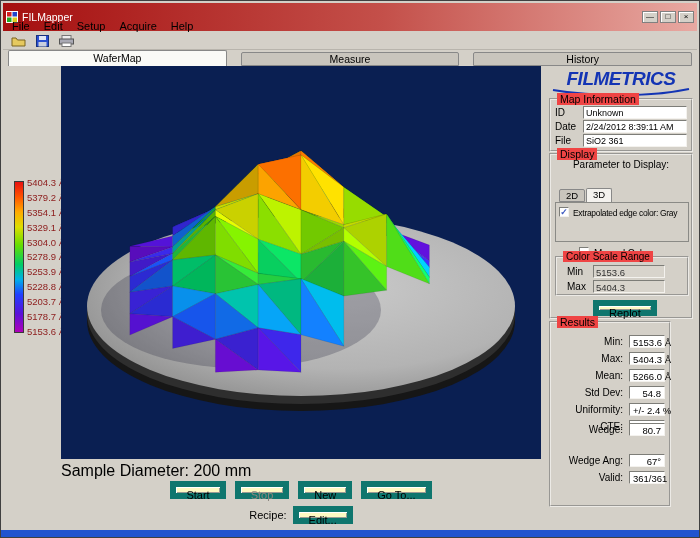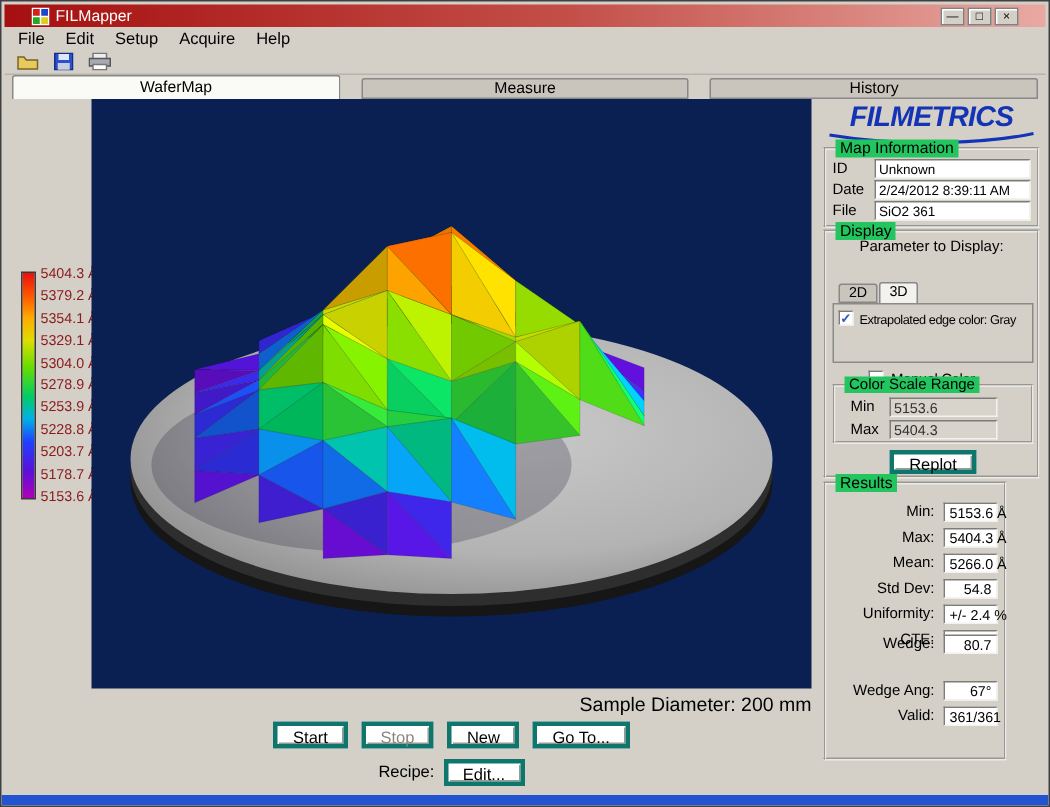--- a/index.html
+++ b/index.html
@@ -1,63 +1,63 @@
 <!DOCTYPE html>
 <html><head>
 <meta charset="utf-8">
 <style>
   *{margin:0;padding:0;box-sizing:border-box}
   html,body{width:700px;height:538px}
   body{font-family:"Liberation Sans",sans-serif;background:#9a9a9a}
   .window{position:relative;width:700px;height:538px;background:#d4d0c8;border:1px solid #404040;overflow:hidden;font-size:11px;color:#000}
 
   
-  .titlebar{position:absolute;left:2px;top:2px;right:2px;height:15px;
+  .titlebar{position:absolute;left:2px;top:2px;right:2px;height:28px;
     background:linear-gradient(90deg,#a50f0f,#c4504a 55%,#e8a9a2);
-    display:flex;align-items:center;padding:0 18px;color:#fff}
+    display:flex;align-items:center;padding:0 3px;color:#fff}
   .titlebar .title{margin-left:4px;font-size:10.5px}
   .winbtns{margin-left:auto;display:flex;gap:2px}
   .wbtn{width:16px;height:12px;background:#d4d0c8;border:1px solid #808080;
     box-shadow:inset 1px 1px 0 #fff;color:#000;font-size:8px;line-height:10px;text-align:center;cursor:default}
   .menubar{position:absolute;left:2px;top:17px;right:2px;height:15px;display:flex;align-items:center;padding-left:2px}
   .menu-item{padding:1px 7px}
   .toolbar{position:absolute;left:2px;top:32px;right:2px;height:17px;display:flex;align-items:center;gap:4px;padding-left:5px;border-bottom:1px solid #b8b4ac}
   .tool{width:20px;height:15px;display:flex;align-items:center;justify-content:center}
   .tabstrip{position:absolute;left:2px;top:49px;right:2px;height:16px;display:flex;gap:14px;padding:0 5px;align-items:flex-end}
   .tab{flex:1;height:14px;background:#c9c5bd;border:1px solid #888;border-bottom:1px solid #888;
     text-align:center;font-size:10.5px;line-height:13px;border-radius:2px 2px 0 0}
   .tab.active{background:#fafaf7;height:16px;line-height:15px;border-bottom:none}
 
   
   .plot{position:absolute;left:60px;top:65px;width:480px;height:393px;background:#0a1f52}
   .plot svg{display:block}
   .colorbar{position:absolute;left:13px;top:180px;display:flex;gap:3px}
   .cb-strip{width:10px;height:152px;border:1px solid #3a3a3a}
   .cb-labels{display:flex;flex-direction:column;justify-content:space-between;height:160px;margin-top:-4px;
     font-size:9.5px;color:#8c1a1a;white-space:nowrap}
-  .caption{position:absolute;left:60px;top:461px;width:480px;text-align:right;font-size:13px}
+  .caption{position:absolute;left:60px;top:461px;width:480px;text-align:left;font-size:16px}
 
   
   .btnrow{position:absolute;left:60px;top:480px;width:480px;display:flex;justify-content:center;gap:9px}
-  .pbtn{min-width:44px;height:18px;padding:0 10px;background:#ffffff;border:3px solid #0f766e;
+  .pbtn{min-width:44px;height:18px;padding:0 10px;background:#fef9c3;border:6px solid #0f766e;
     box-shadow:inset 1px 1px 0 #fff, inset -1px -1px 0 #9a9a94;font-size:11px;line-height:16px;text-align:center;cursor:default}
   .pbtn.disabled{color:#8a867e}
   .reciperow{position:absolute;left:60px;top:505px;width:480px;display:flex;justify-content:center;align-items:center;gap:6px}
   .sunken{border:1px solid;border-color:#7d7d78 #f4f2ee #f4f2ee #7d7d78;background:#fff}
   .combo{position:relative;height:16px;padding:1px 16px 1px 4px;font-size:10px;line-height:13px;white-space:nowrap;overflow:hidden}
   .combo .arrow{position:absolute;right:0;top:0;width:14px;height:100%;background:#d4d0c8;
     border-left:1px solid #9a9a94;box-shadow:inset 1px 1px 0 #fff;font-size:6px;text-align:center;line-height:14px;color:#222}
   .recipe-combo{width:150px}
 
   
   .sidebar{position:absolute;left:546px;top:65px;width:148px;height:466px}
   .brand{position:absolute;left:0;top:2px;width:148px;text-align:center}
   .brand-text{font-size:19px;font-weight:bold;font-style:italic;color:#1334b4;letter-spacing:-.5px}
   .group{position:absolute;border:2px groove #eceae6}
-  .legend{position:absolute;top:-7px;left:6px;background:#22c55e;padding:0 3px;font-size:10.5px}
+  .legend{position:absolute;top:-7px;left:6px;background:#ef4444;padding:0 3px;font-size:10.5px}
   .mi-row{position:absolute;left:4px;right:4px;height:13px}
   .mi-label{position:absolute;left:0;top:1px;font-size:10px}
   .mi-field{position:absolute;left:28px;right:0;height:13px;font-size:9px;line-height:11px;padding:1px 2px;white-space:nowrap;overflow:hidden}
 
   .gi{position:absolute;font-size:10px}
   .vtab{position:absolute;width:26px;height:13px;background:#c9c5bd;border:1px solid #888;
     text-align:center;font-size:9.5px;line-height:11px;border-radius:2px 2px 0 0}
   .vtab.active{background:#f4f2ee;border-bottom:none;height:14px}
   .panel{position:absolute;border:1px solid #8a8a86;background:#d4d0c8}
   .cbx{position:absolute;width:10px;height:10px;background:#fff;border:1px solid;border-color:#7d7d78 #f4f2ee #f4f2ee #7d7d78;

